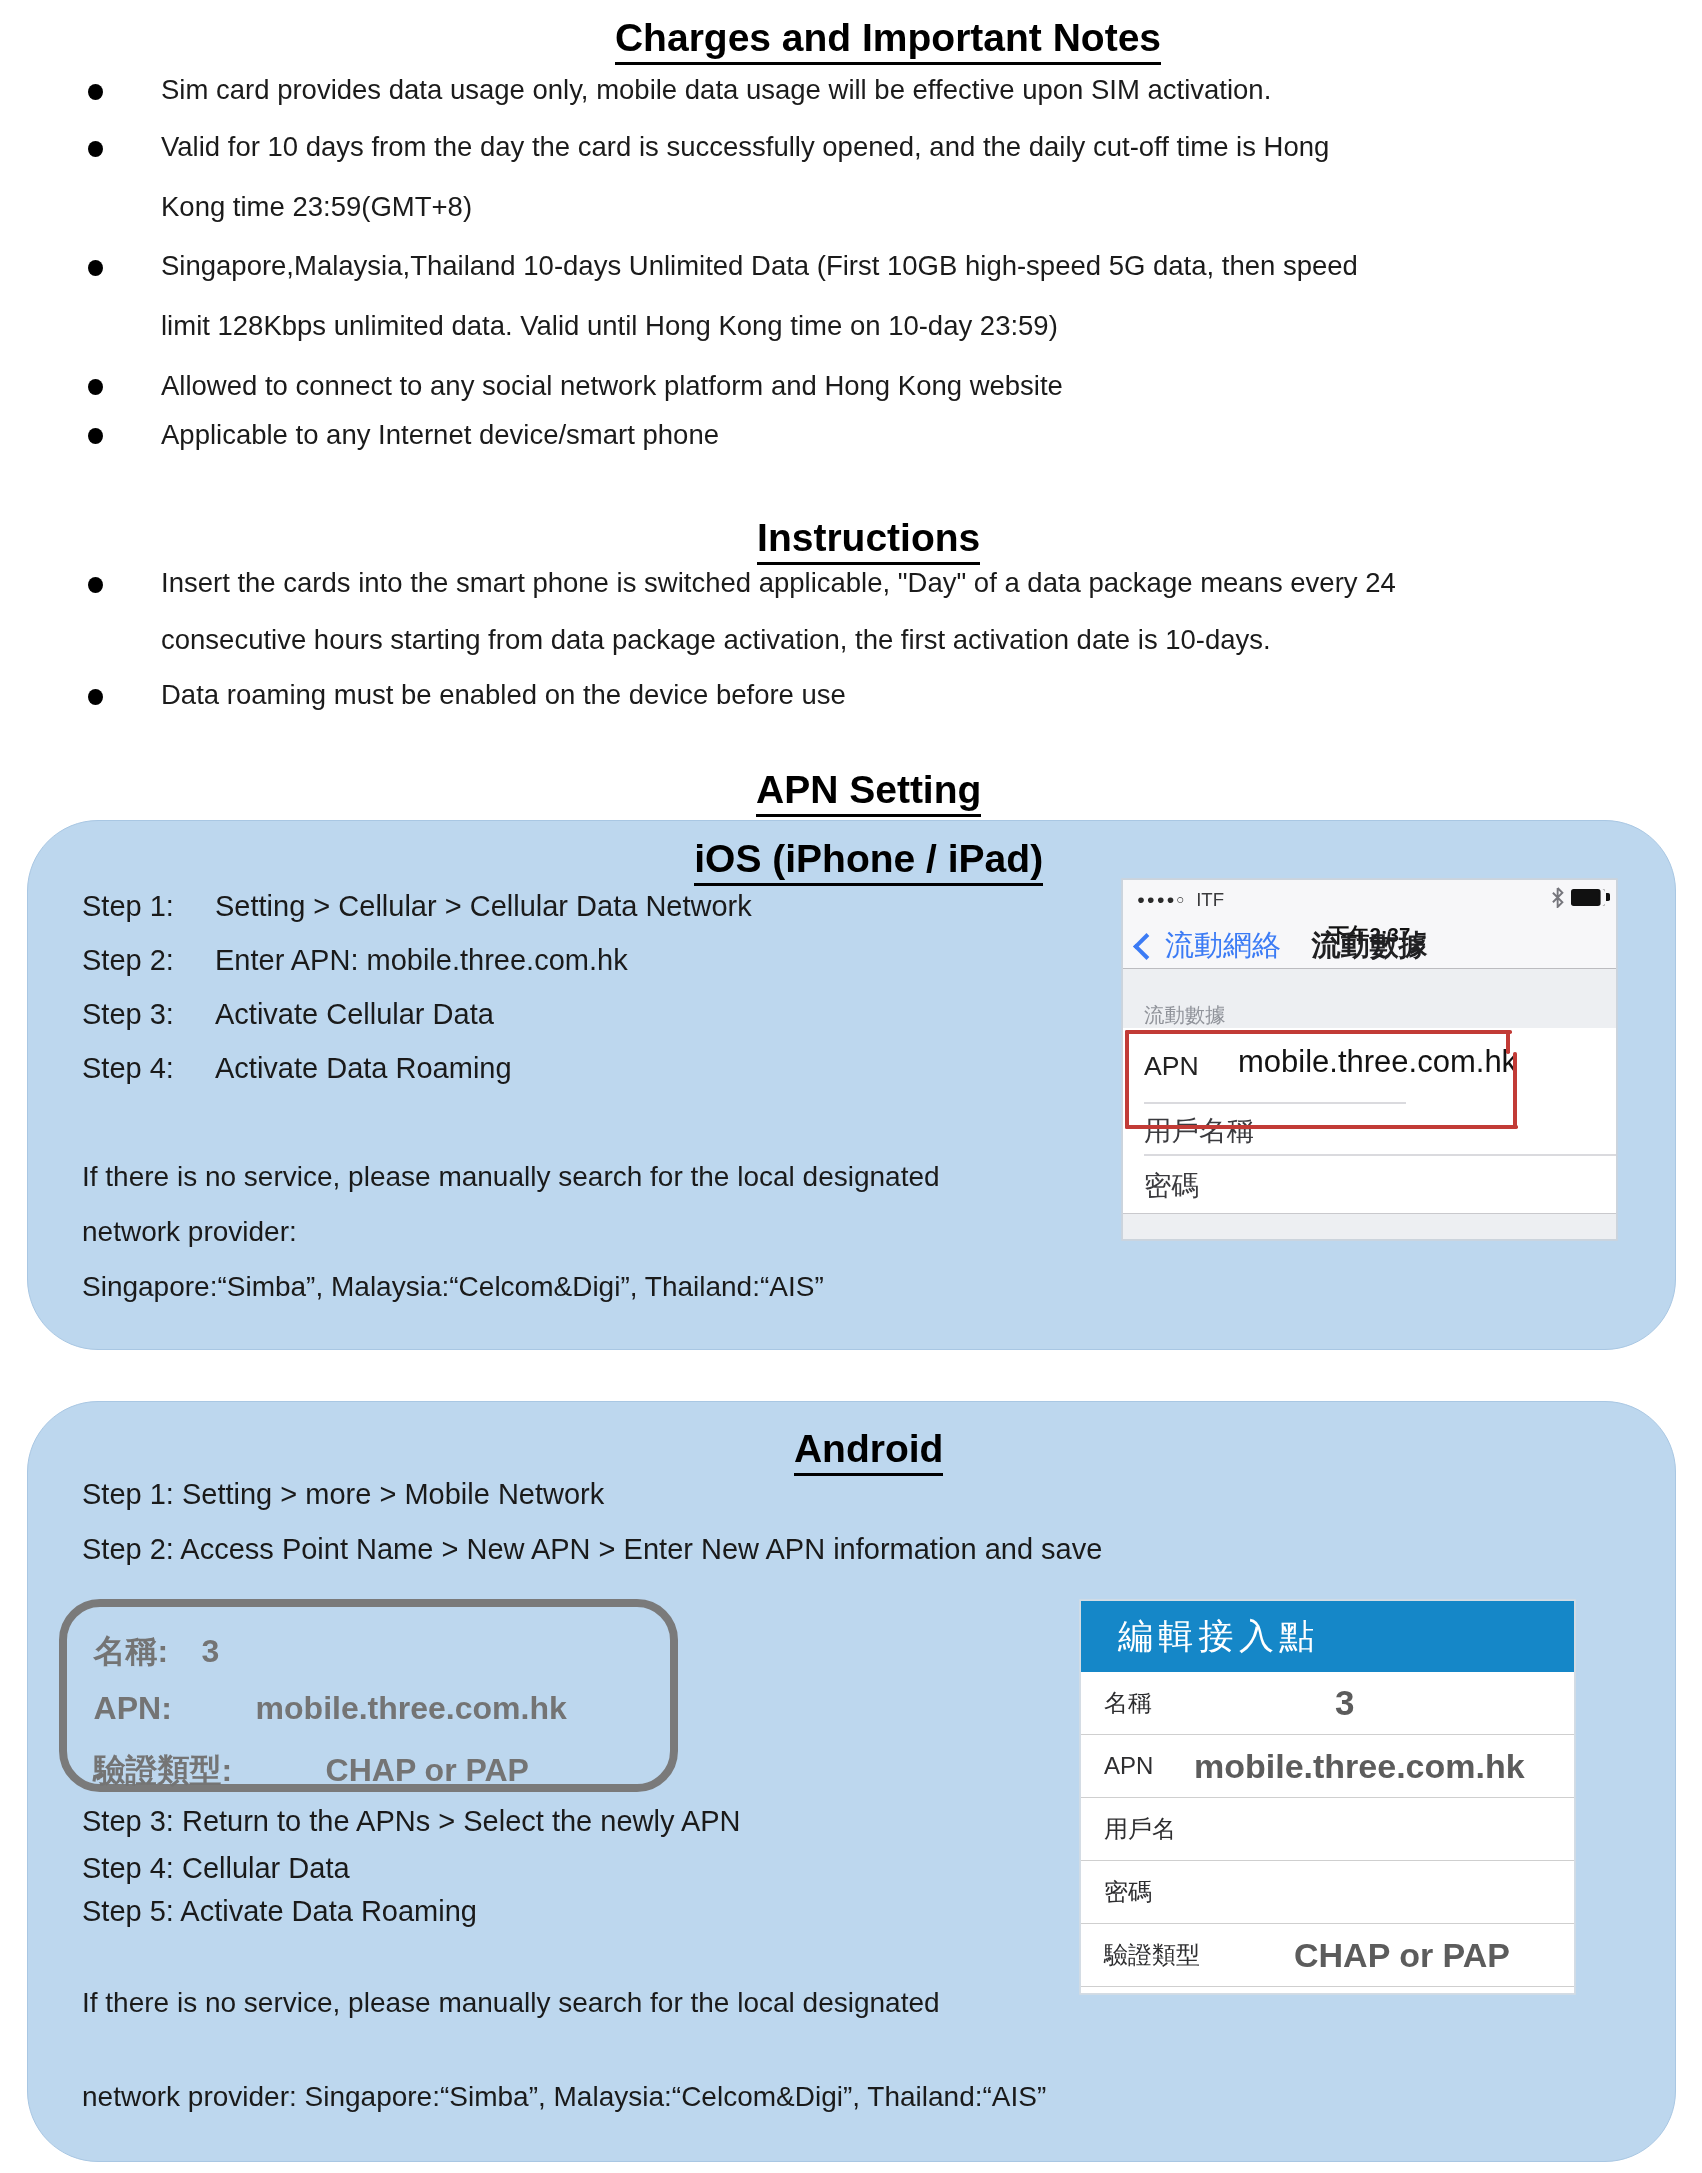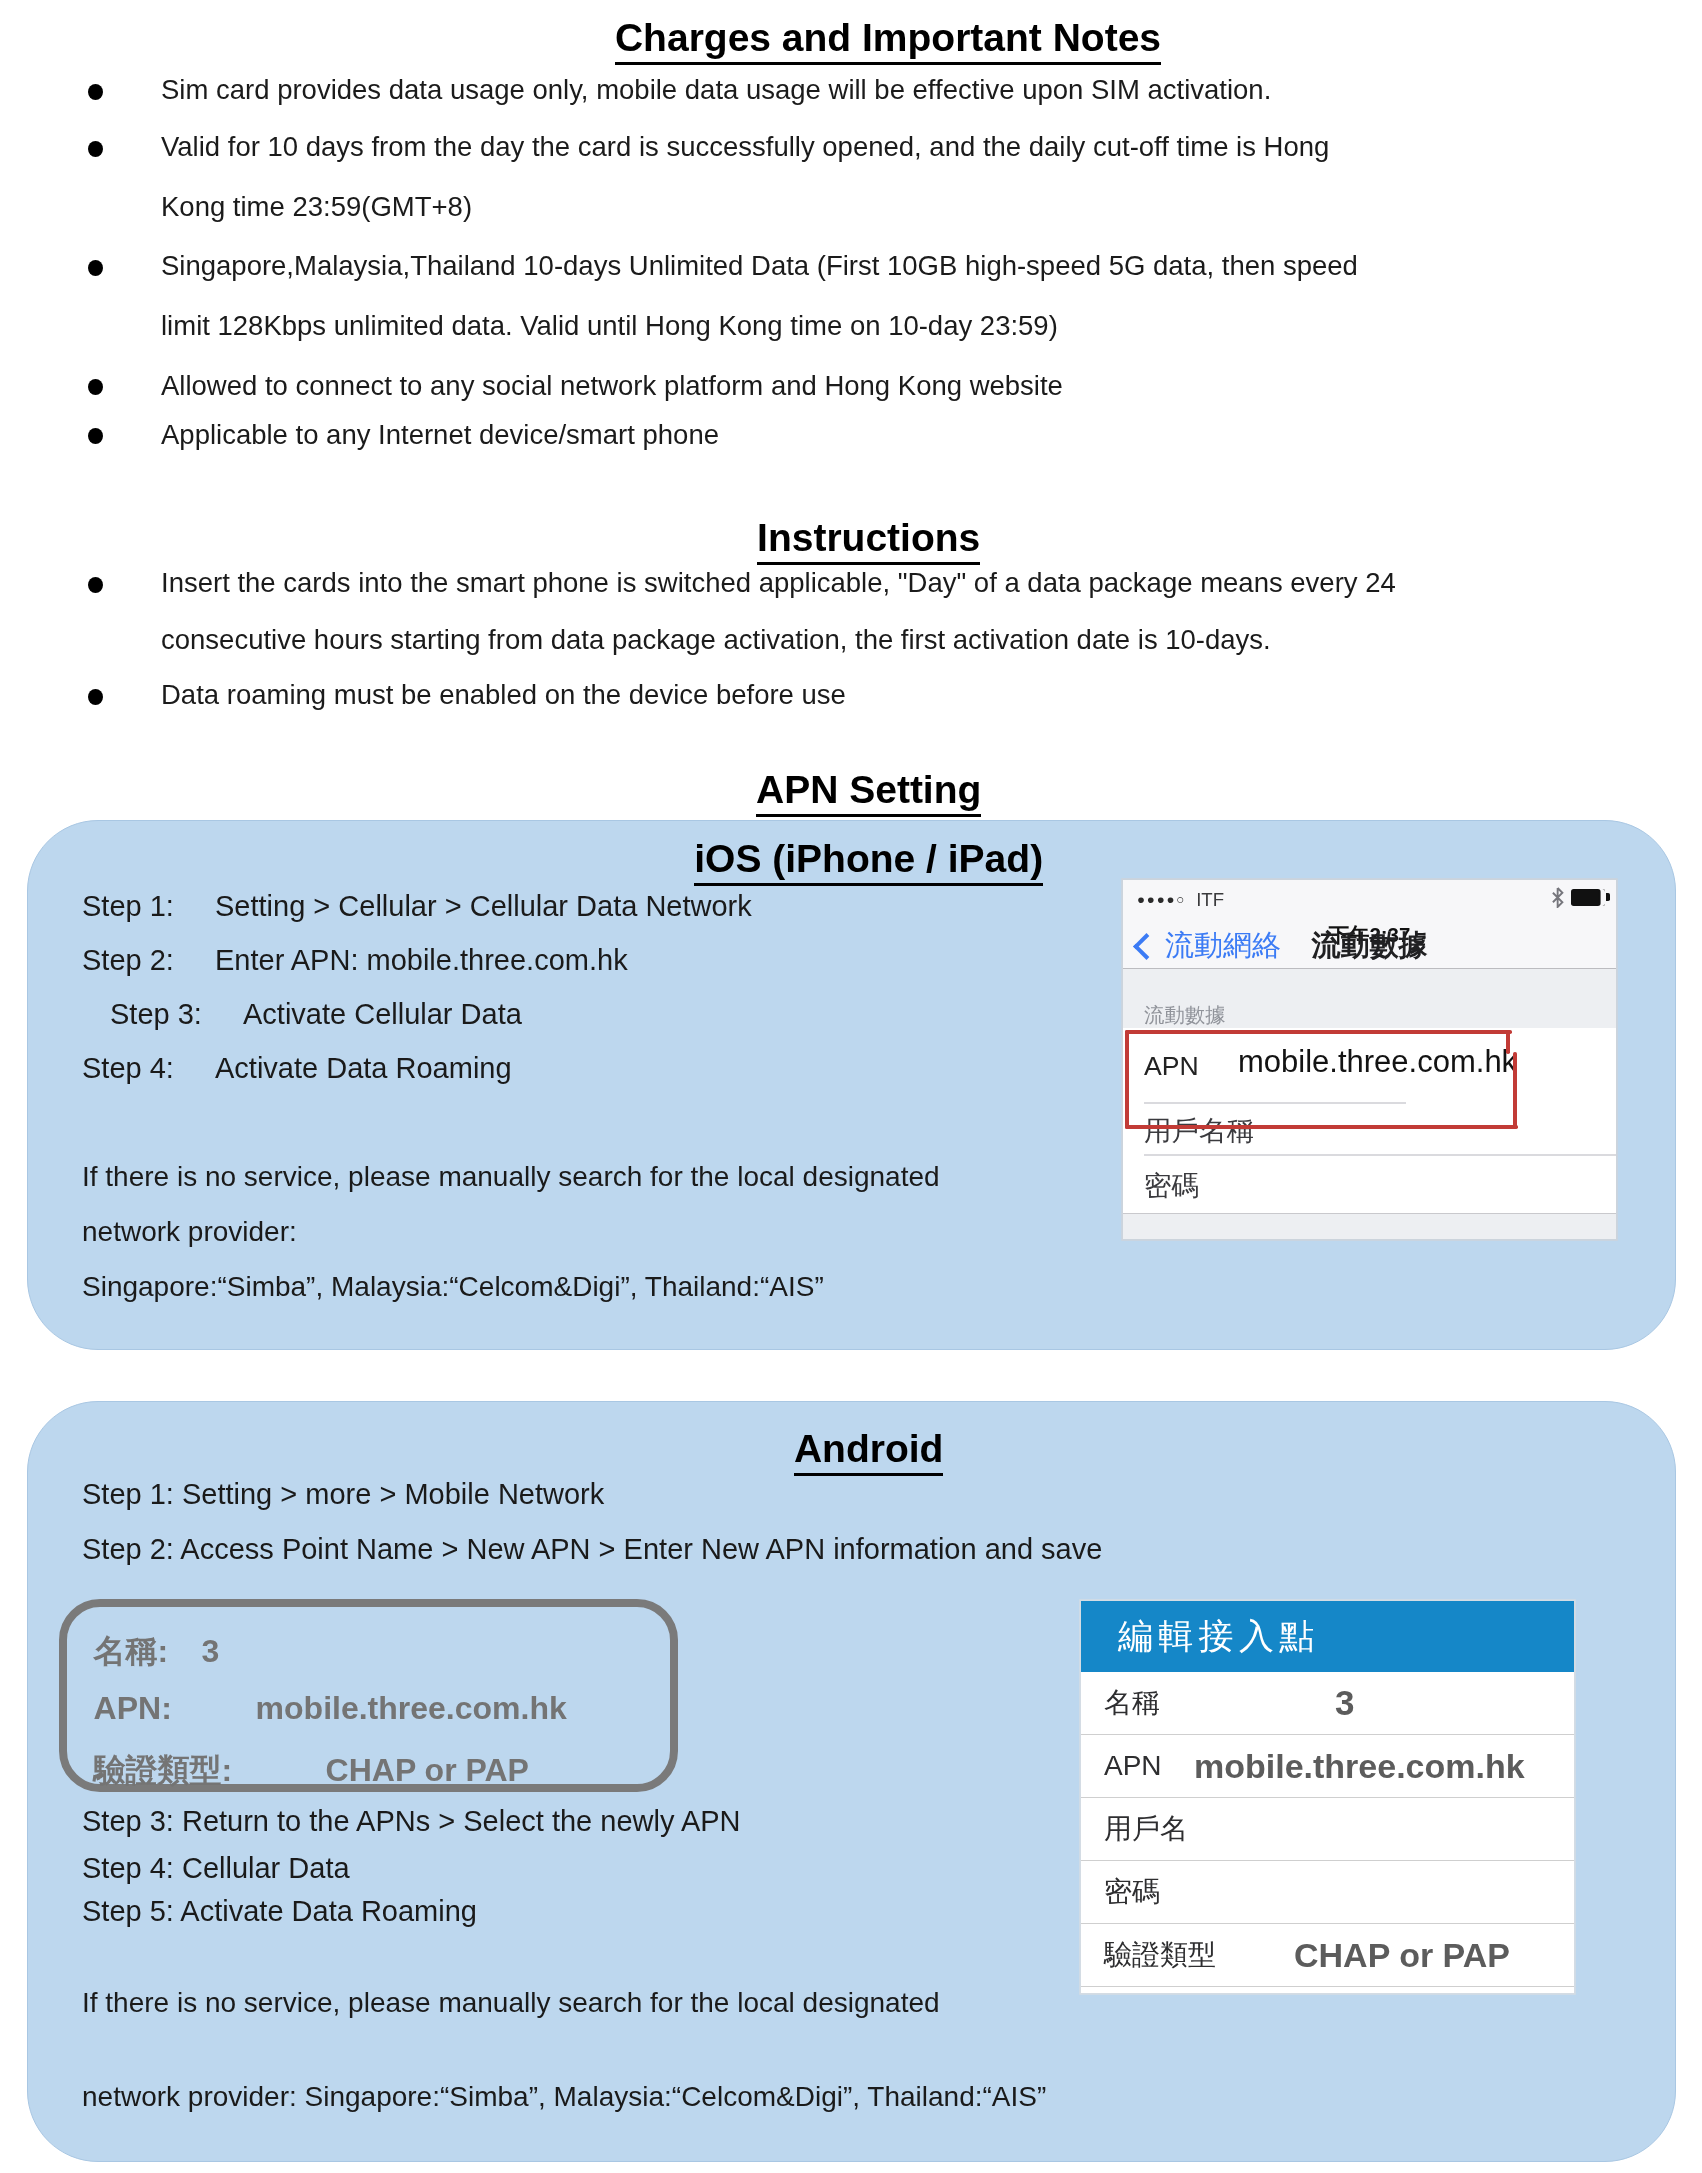--- a/index.html
+++ b/index.html
@@ -68,21 +68,21 @@
   .redseg { position:absolute; background:#c23b36; border-radius:1.8px; }
   
   .ashot { position:absolute; left:1081px; top:1601px; width:493px; height:392px;
            background:#fff; overflow:hidden; box-shadow:0 0 0 1.8px #d4dce4; }
   .ashot-header { position:absolute; top:0; left:0; right:0; height:71px; background:#1587c8;
                   color:#fff; font-size:35px; letter-spacing:5.3px; display:flex;
                   align-items:center; padding-left:37px; box-sizing:border-box; }
   .arow { position:absolute; left:0; width:100%; height:63px; border-bottom:1.8px solid #cfcfcf;
           box-sizing:border-box; background:#fff; }
   .arow .albl { position:absolute; left:23px; top:50%; transform:translateY(-50%);
-                font-size:28px; color:#2e2e30; }
+                font-size:24px; color:#2e2e30; }
   .arow .aval { position:absolute; top:50%; transform:translateY(-50%);
                 font-weight:bold; color:#5c5c5c; white-space:nowrap; }
   .arow1 { top:71px; }  .arow1 .aval { left:254px; font-size:35px; }
   .arow2 { top:134px; } .arow2 .aval { left:113px; font-size:34px; }
   .arow3 { top:197px; }
   .arow4 { top:260px; }
   .arow5 { top:323px; } .arow5 .aval { left:213px; font-size:34px; }
 </style>
 </head>
 <body>
@@ -114,21 +114,21 @@
   <div class="line" style="top:624px;">consecutive hours starting from data package activation, the first activation date is 10-days.</div>
   <div class="bdot" style="top:689px;"></div>
   <div class="line" style="top:679px;">Data roaming must be enabled on the device before use</div>
 
   <div class="h1" style="top:768px;"><span>APN Setting</span></div>
 
   <div class="h1" style="top:837px;"><span>iOS (iPhone / iPad)</span></div>
 
   <div class="step" style="top:890px;"><span class="step-label">Step 1:</span><span>Setting &gt; Cellular &gt; Cellular Data Network</span></div>
   <div class="step" style="top:944px;"><span class="step-label">Step 2:</span><span>Enter APN: mobile.three.com.hk</span></div>
-  <div class="step" style="top:998px;margin-left:28px;"><span class="step-label">Step 3:</span><span>Activate Cellular Data</span></div>
+  <div class="step" style="top:998px;"><span class="step-label">Step 3:</span><span>Activate Cellular Data</span></div>
   <div class="step" style="top:1052px;"><span class="step-label">Step 4:</span><span>Activate Data Roaming</span></div>
 
   <div class="note" style="top:1161px;">If there is no service, please manually search for the local designated</div>
   <div class="note" style="top:1216px;">network provider:</div>
   <div class="note" style="top:1271px;">Singapore:“Simba”, Malaysia:“Celcom&amp;Digi”, Thailand:“AIS”</div>
 
   <div class="ishot">
     <div class="ishot-top">
       <div class="istatus-left">
         <span class="dots">●●●●○</span><span class="carrier">ITF</span>

